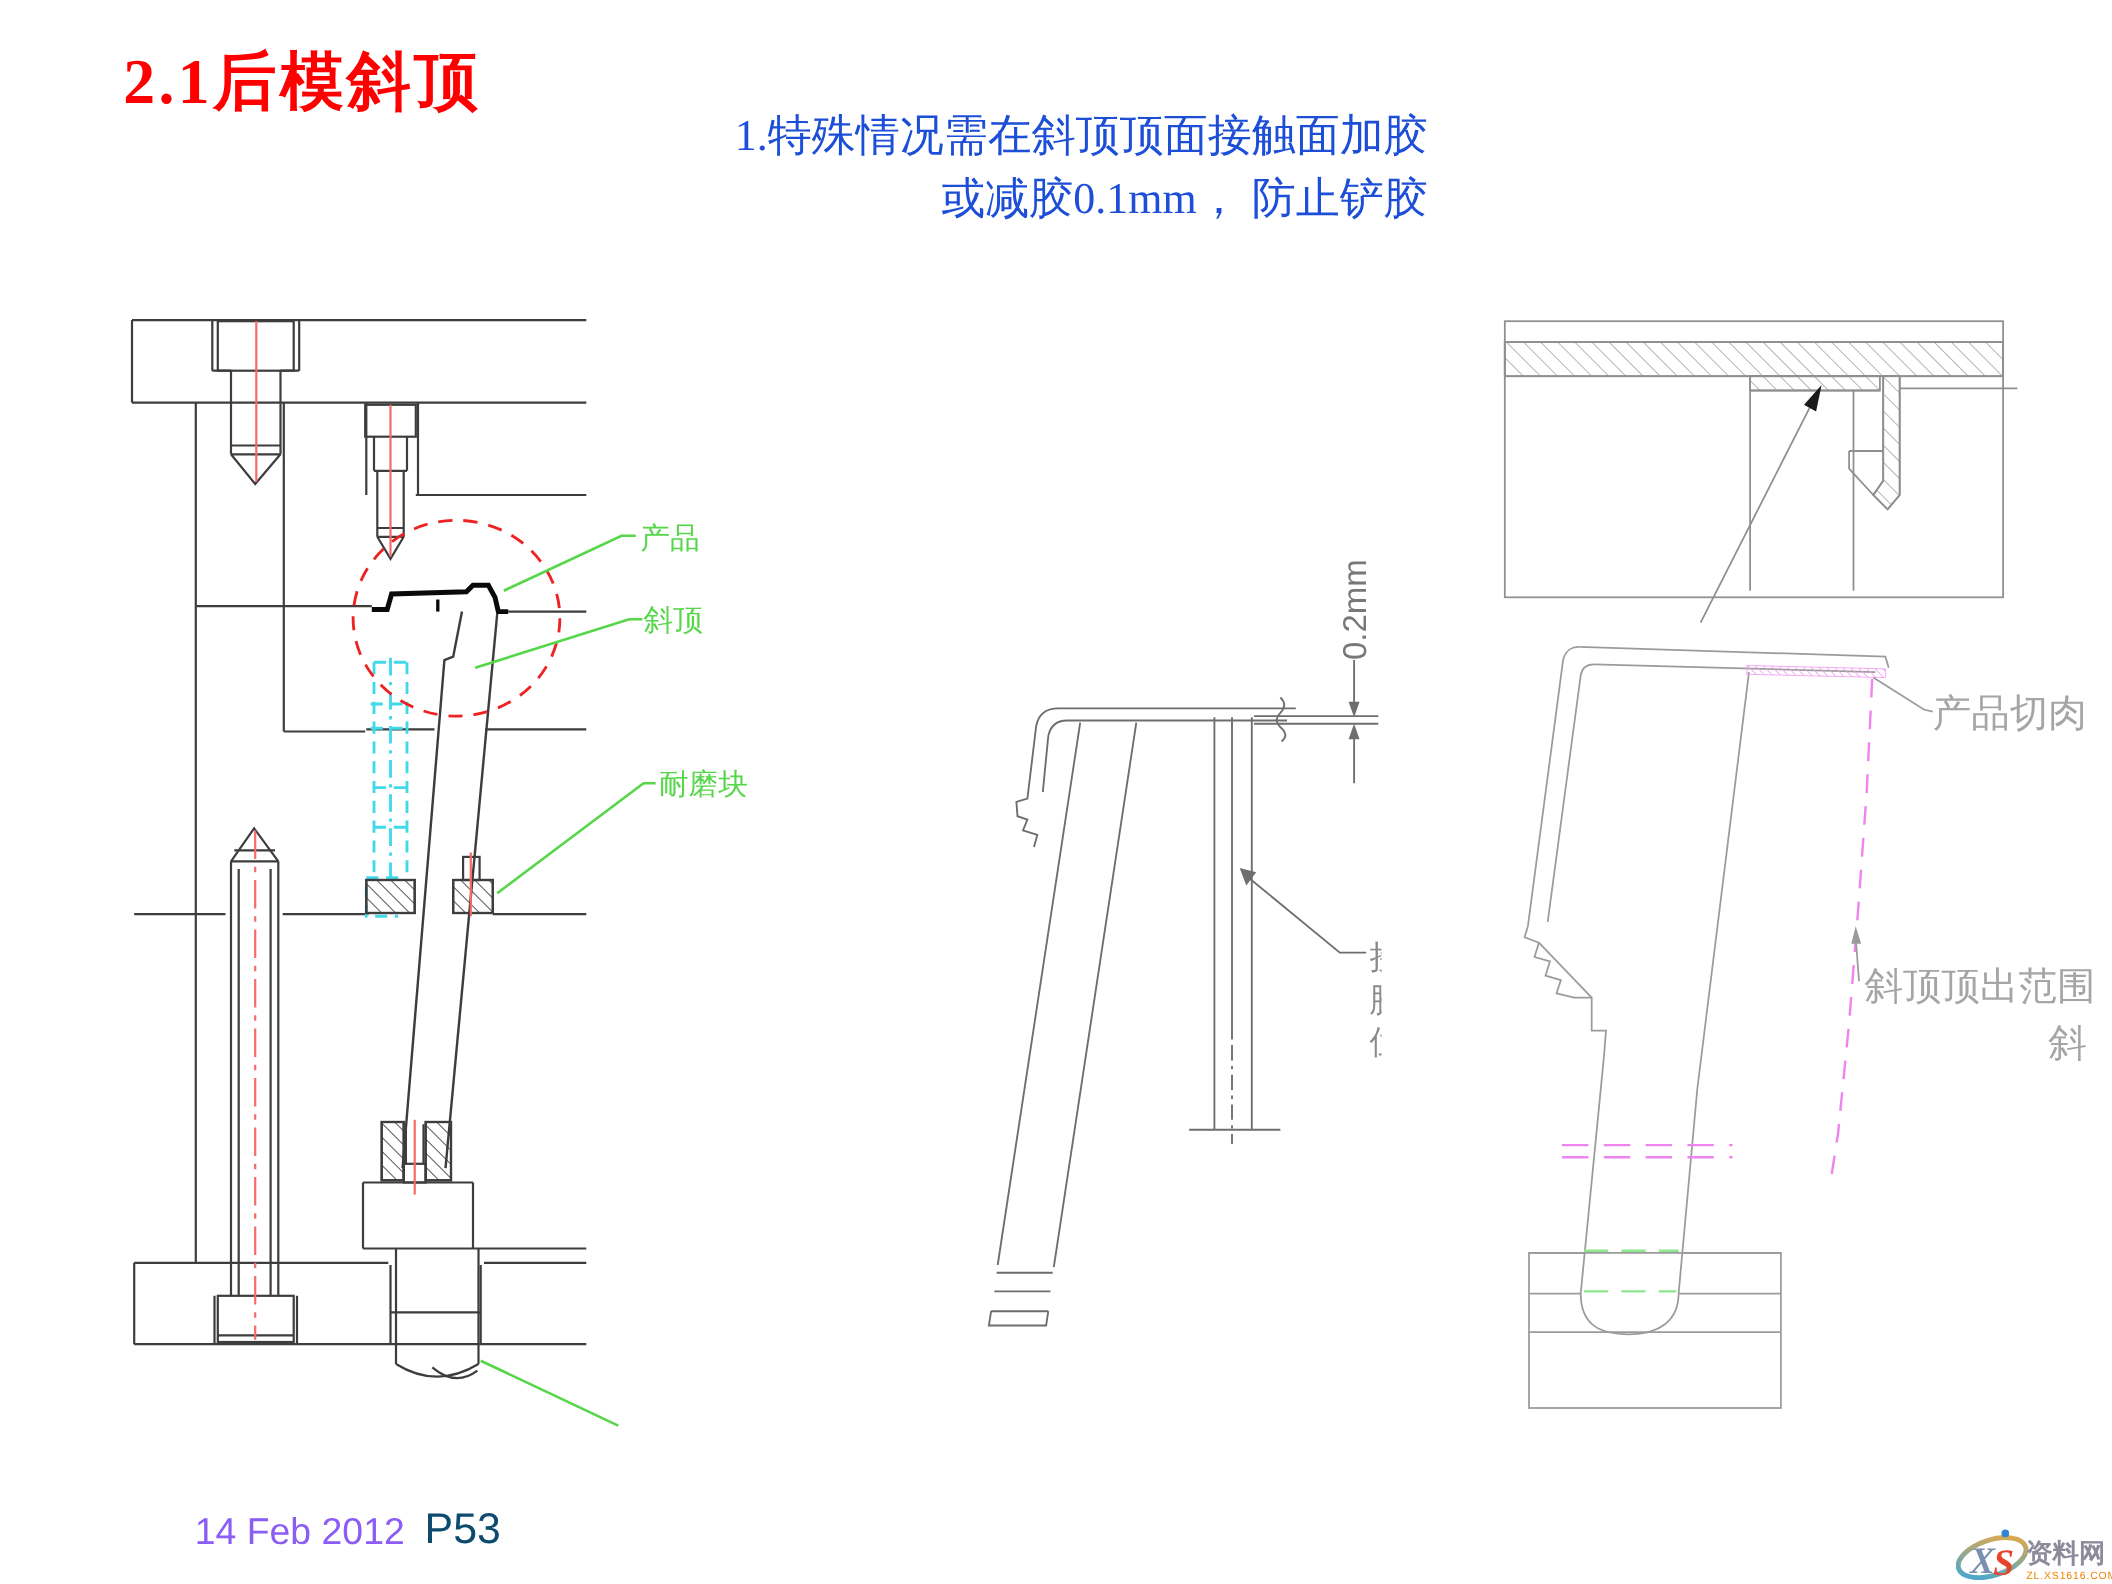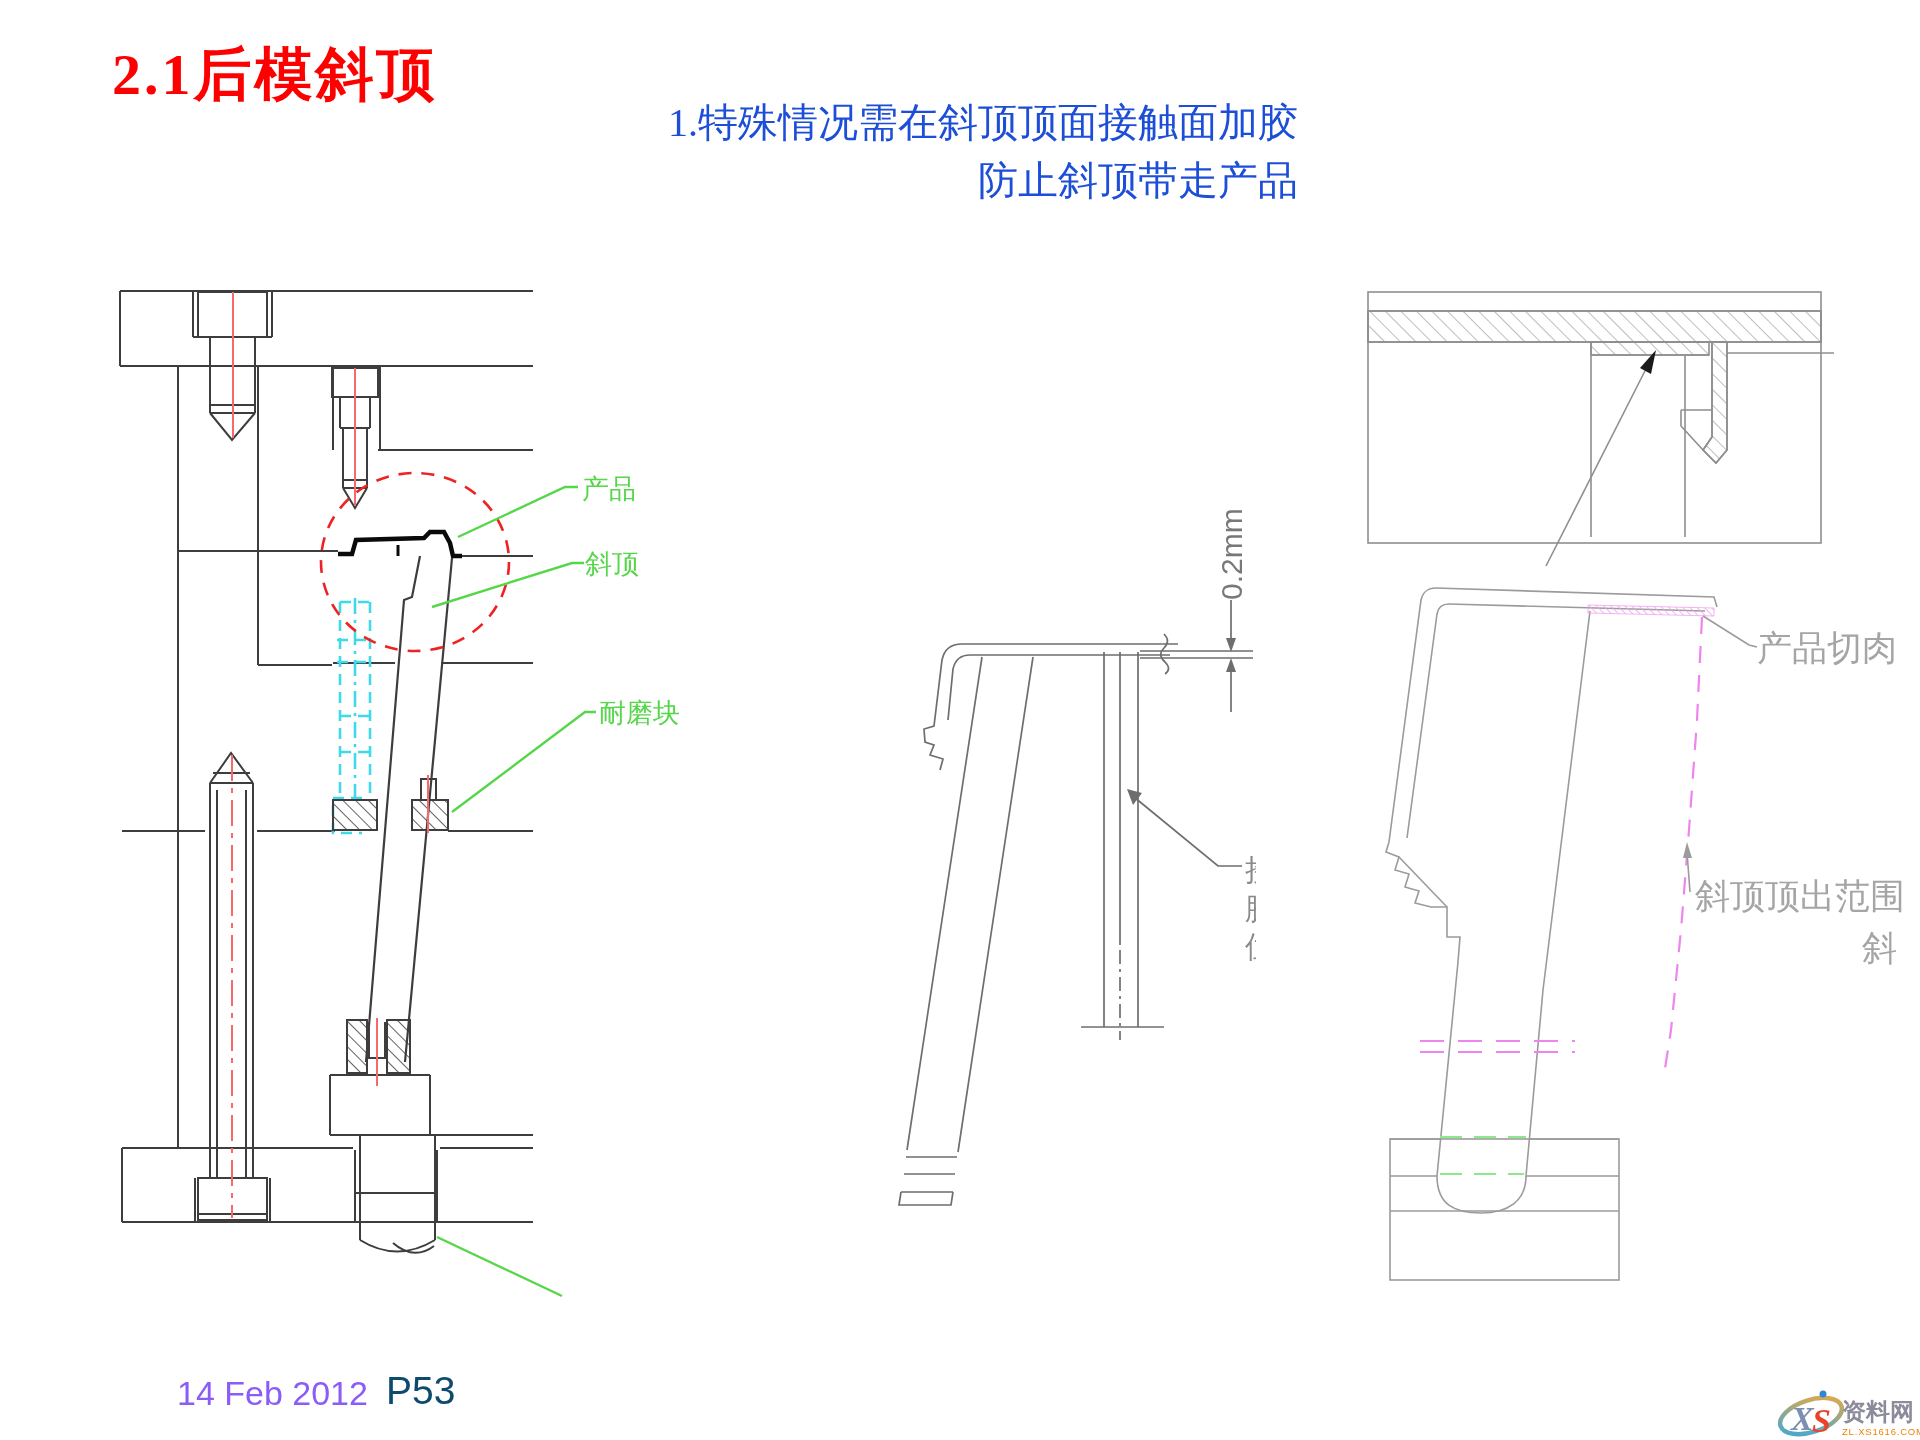--- a/index.html
+++ b/index.html
@@ -23,21 +23,21 @@
 </style>
 </head>
 <body>
 
 <div class="page">
 
   <div class="title">2.1后模斜顶</div>
 
   <div class="notes">
     <div>1.特殊情况需在斜顶顶面接触面加胶</div>
-    <div>防止斜顶带走产品</div>
+    <div>或减胶0.1mm， 防止铲胶</div>
   </div>
 
   <svg class="drawing" width="1920" height="1440" viewBox="0 0 1920 1440">
     <defs>
       <pattern id="hatchD" width="9" height="9" patternUnits="userSpaceOnUse" patternTransform="rotate(-45)">
         <line x1="0" y1="0" x2="0" y2="9" stroke="#3a3a3a" stroke-width="1.6"></line>
       </pattern>
       <pattern id="hatchG" width="11" height="11" patternUnits="userSpaceOnUse" patternTransform="rotate(-45)">
         <line x1="0" y1="0" x2="0" y2="11" stroke="#9a9a9a" stroke-width="1.3"></line>
       </pattern>

